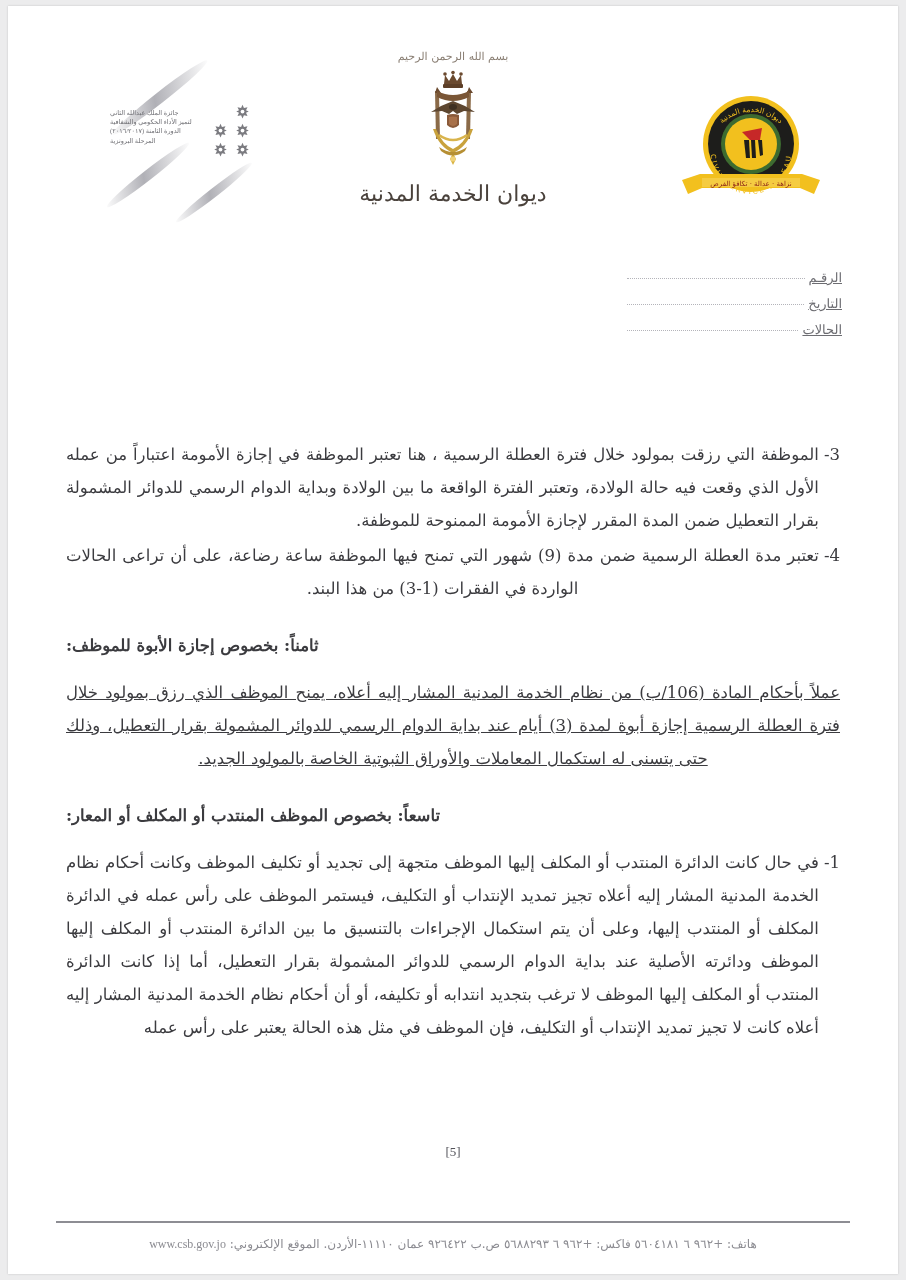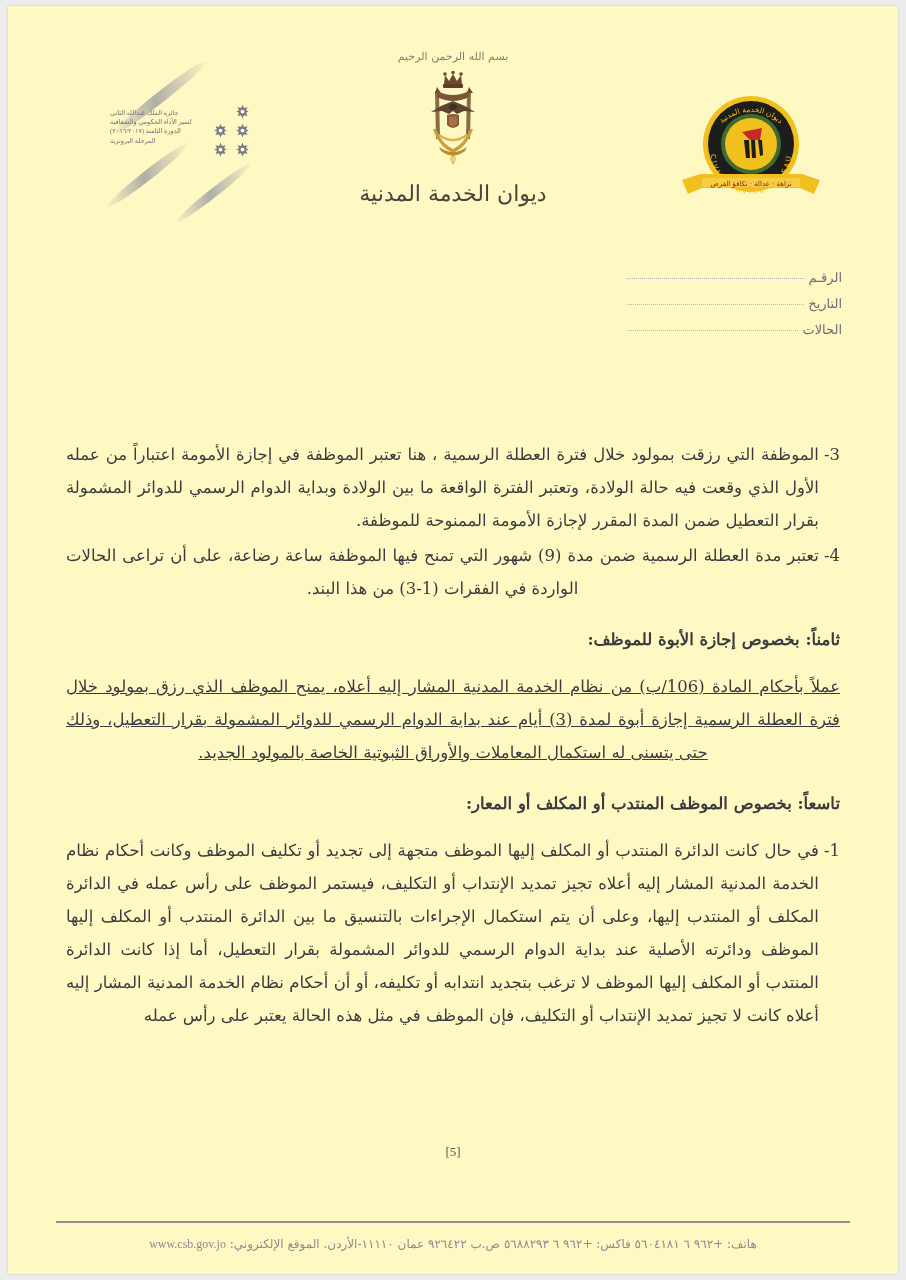--- a/index.html
+++ b/index.html
@@ -15,21 +15,21 @@
     font-family: "Liberation Serif", "DejaVu Serif", serif;
   }
 
   
   .page-shell {
     position: absolute;
     top: 6px;
     left: 8px;
     width: 890px;
     height: 1268px;
-    background: #fef9c3;
+    background: #ffffff;
     box-shadow: 0 0 2px rgba(0,0,0,0.18);
     overflow: hidden;
   }
 
   
   .doc-header {
     position: relative;
     height: 232px;
   }
 
@@ -119,20 +119,21 @@
     width: 215px;
     direction: rtl;
   }
   .ref-row {
     display: flex;
     align-items: baseline;
     font-size: 13px;
     color: #6d6d72;
     margin-bottom: 11px;
     font-family: "DejaVu Serif", serif;
+    text-decoration: underline;
   }
   .ref-label { white-space: nowrap; letter-spacing: 1px; }
   .ref-dots {
     flex: 1;
     margin-right: 4px;
     border-bottom: 1px dotted #b4b4ba;
     transform: translateY(-3px);
   }
 
   
@@ -151,22 +152,22 @@
   .numbered-item {
     display: flex;
     gap: 5px;
     margin-bottom: 2px;
   }
   .item-num { flex: 0 0 auto; white-space: nowrap; }
   .item-text { flex: 1 1 auto; text-align: justify; text-align-last: right; }
   .item-text.last-center { text-align-last: center; }
   .section-heading {
     font-weight: bold;
-    text-align: right;
-    margin: 18px 0 14px 0;
+    text-align: left;
+    margin: 24px 0 14px 0;
     font-size: 16.5px;
   }
   .para {
     text-align: justify;
     text-align-last: right;
     margin-bottom: 4px;
     text-decoration: underline;
   }
   .para.end-center { text-align-last: center; }
 

